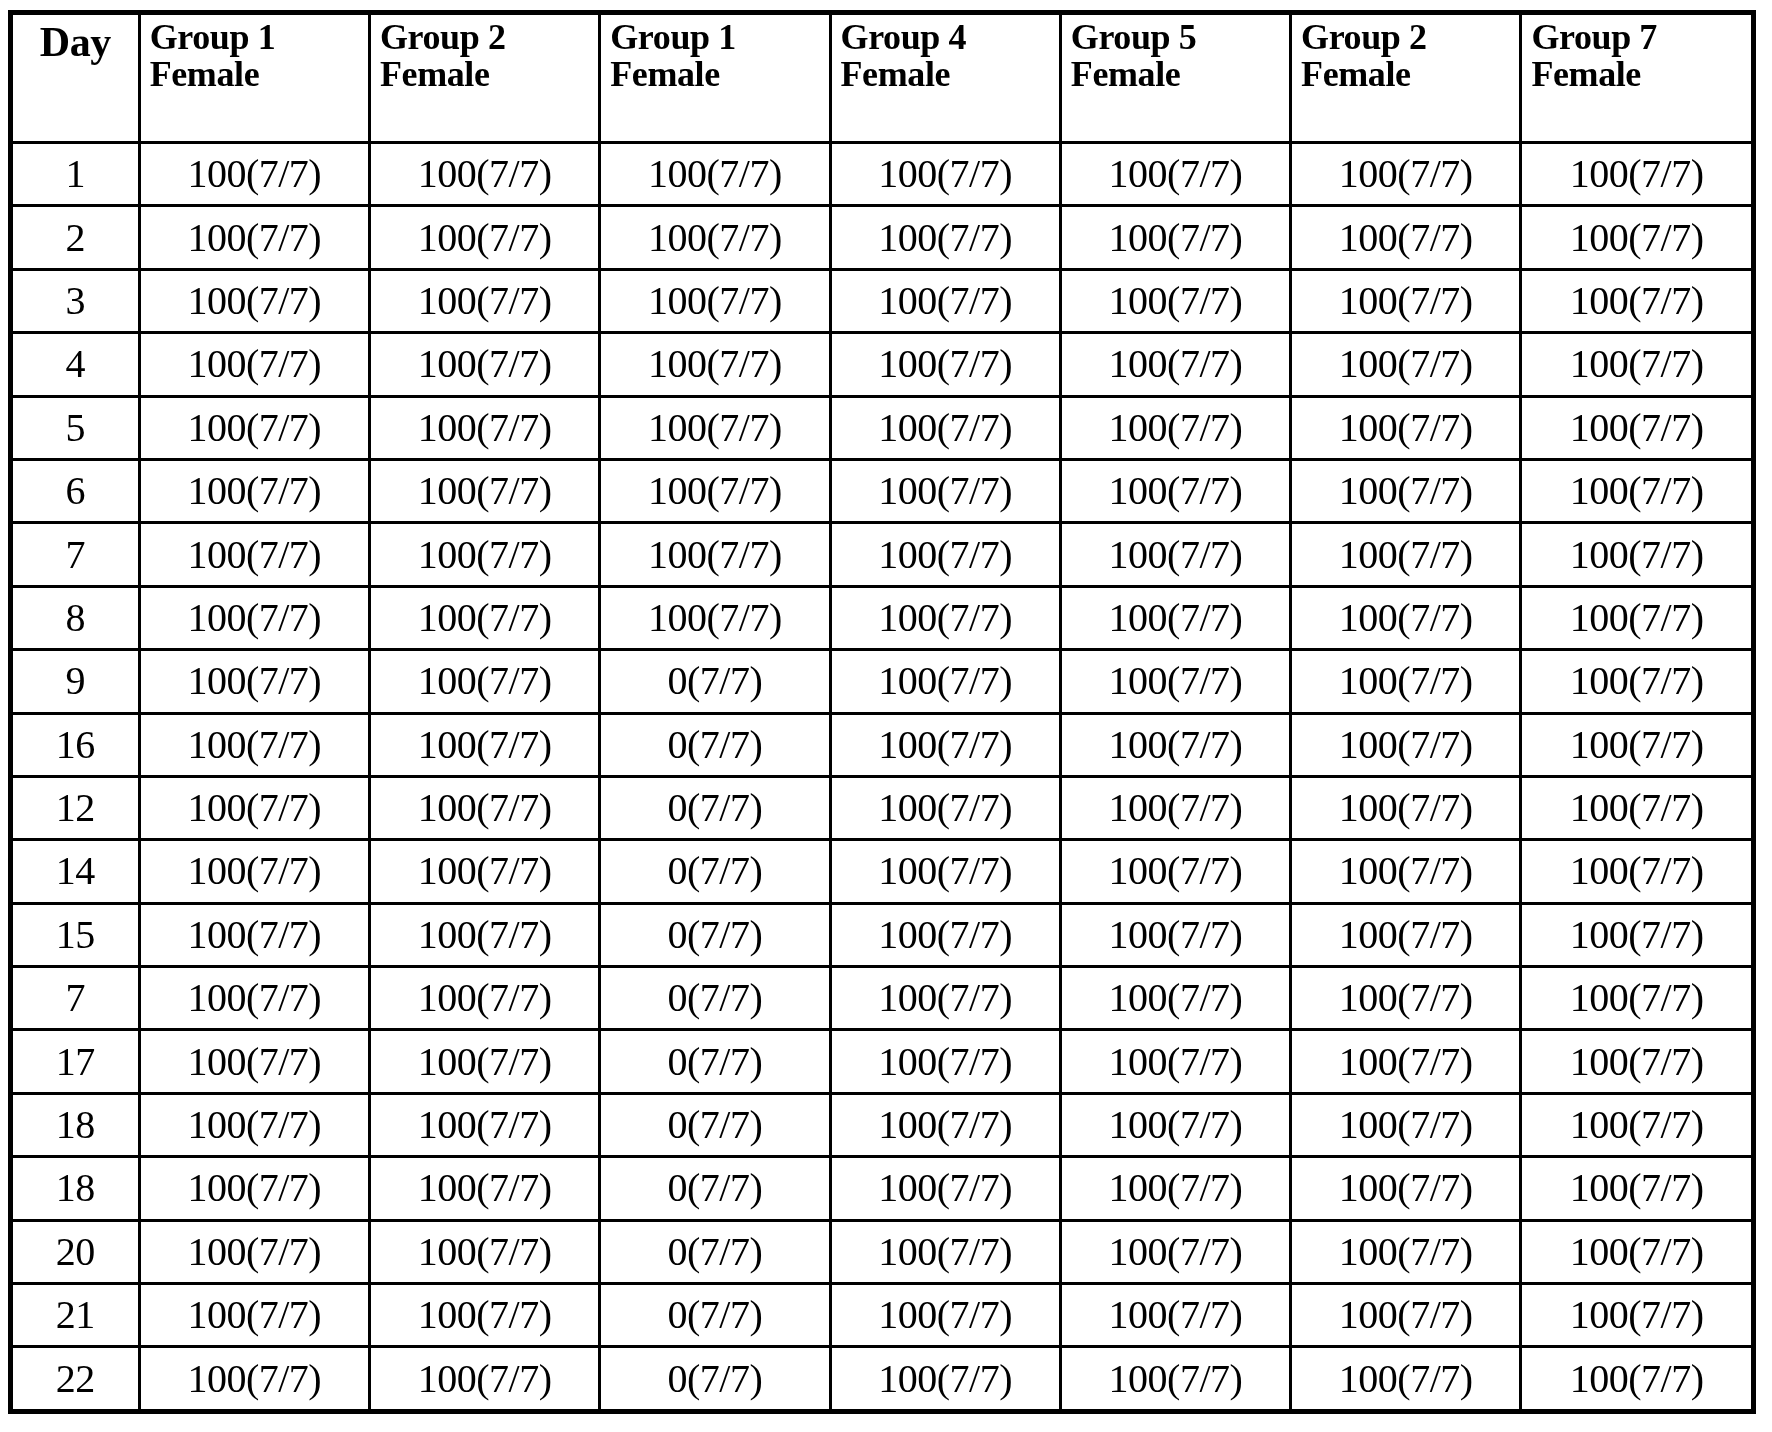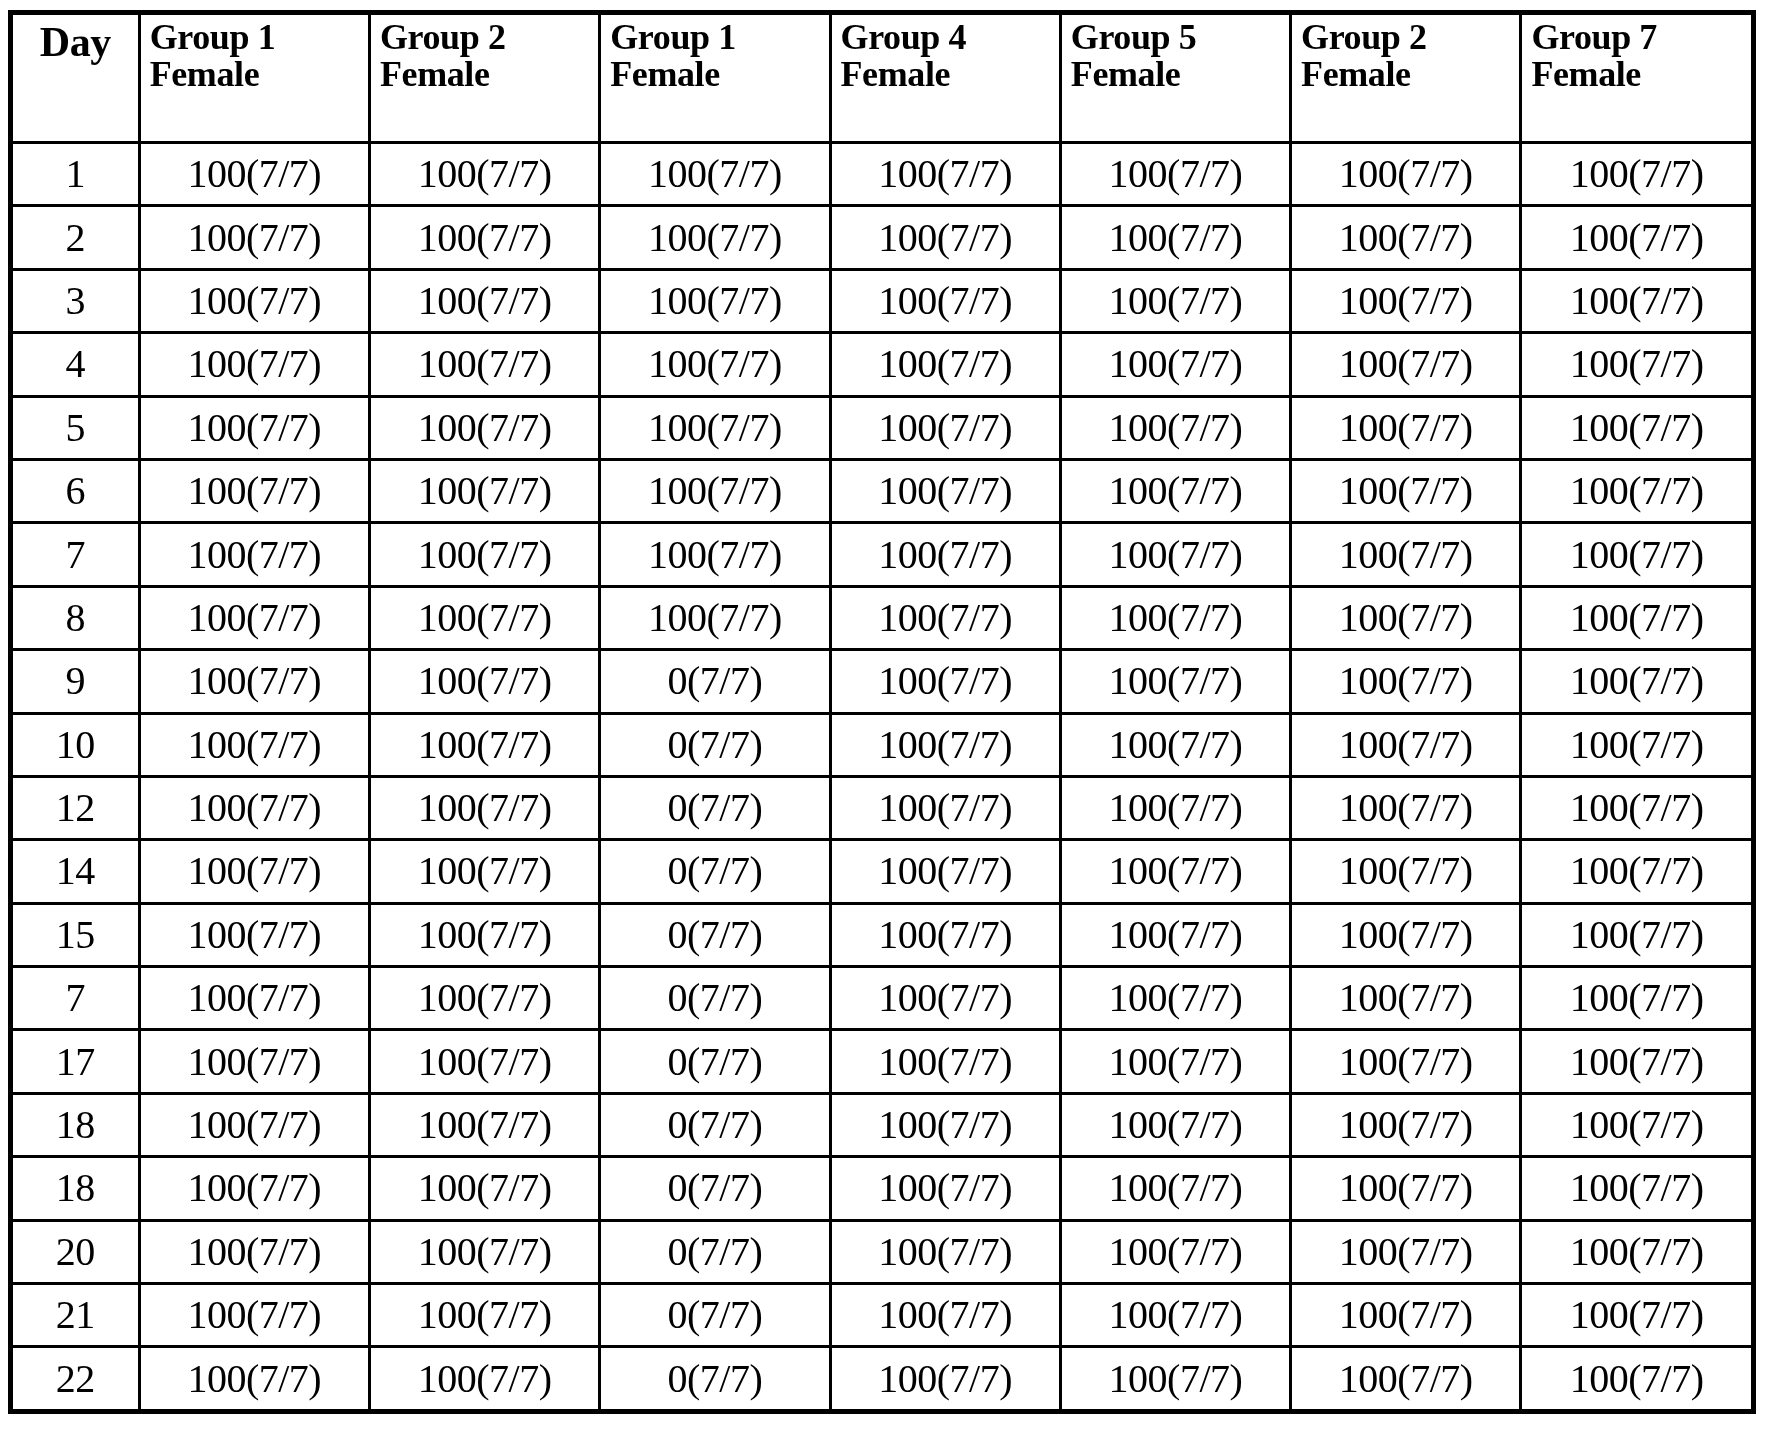--- a/index.html
+++ b/index.html
@@ -235,21 +235,21 @@
             <td class="day-cell">9</td>
             <td class="value-cell">100(7/7)</td>
             <td class="value-cell">100(7/7)</td>
             <td class="value-cell">0(7/7)</td>
             <td class="value-cell">100(7/7)</td>
             <td class="value-cell">100(7/7)</td>
             <td class="value-cell">100(7/7)</td>
             <td class="value-cell">100(7/7)</td>
           </tr>
           <tr>
-            <td class="day-cell">10</td>
+            <td class="day-cell">16</td>
             <td class="value-cell">100(7/7)</td>
             <td class="value-cell">100(7/7)</td>
             <td class="value-cell">0(7/7)</td>
             <td class="value-cell">100(7/7)</td>
             <td class="value-cell">100(7/7)</td>
             <td class="value-cell">100(7/7)</td>
             <td class="value-cell">100(7/7)</td>
           </tr>
           <tr>
             <td class="day-cell">12</td>

